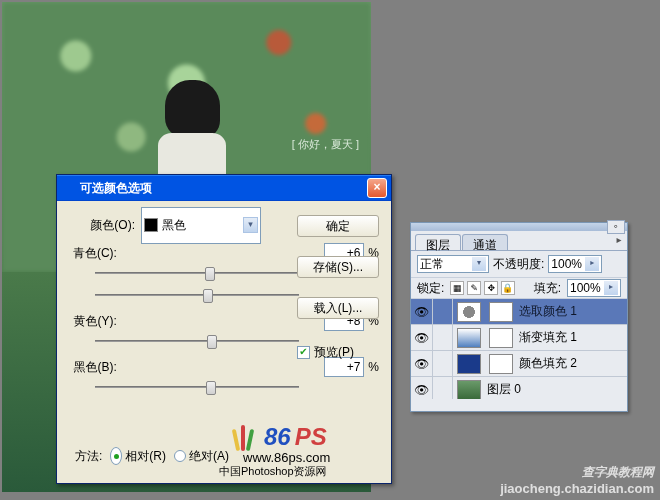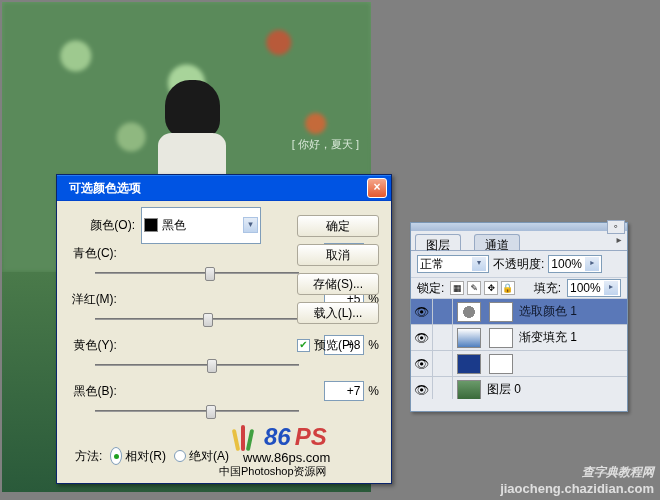--- a/index.html
+++ b/index.html
@@ -7,56 +7,56 @@
 .ps-bg{position:absolute;top:0;left:0;width:660px;height:500px;background:#808080}
 .canvas-area{position:absolute;top:2px;left:2px;width:369px;height:490px;background:#3a6b4a}
 .photo{width:100%;height:100%;background:linear-gradient(180deg,#6a9a6a 0%,#5a8a5a 30%,#4a7a4a 60%,#3a6a3a 100%);position:relative;overflow:hidden}
 .bokeh{position:absolute;width:100%;height:55%;top:0;background:radial-gradient(circle at 20% 20%,#9ec98f 15px,transparent 16px),radial-gradient(circle at 50% 30%,#a8d49a 18px,transparent 19px),radial-gradient(circle at 75% 15%,#b85a3a 12px,transparent 13px),radial-gradient(circle at 85% 45%,#c46a3a 10px,transparent 11px),radial-gradient(circle at 35% 50%,#8fb880 14px,transparent 15px),#5a8a5a;filter:blur(2px)}
 .ground{position:absolute;bottom:0;width:100%;height:45%;background:linear-gradient(180deg,#4a7a4a,#2a5a3a)}
 .figure{position:absolute;top:78px;left:145px;width:90px;height:120px}
 .hair{width:55px;height:58px;background:#1a1a1a;border-radius:45% 45% 30% 35%;margin:0 auto}
 .body-f{width:68px;height:62px;background:#e8e8e0;border-radius:20% 20% 5% 5%;margin:-5px auto 0}
 .caption{position:absolute;top:135px;right:12px;color:#d8e8d8;font-size:11px}
 .dialog{position:absolute;top:174px;left:56px;width:336px;height:310px;background:#ece9d8;border:1px solid #0a246a;box-shadow:2px 2px 4px rgba(0,0,0,.4)}
-.titlebar{height:26px;background:linear-gradient(180deg,#3a95ff 0%,#0054e3 5%,#0054e3 50%,#0054e3 95%,#003cc0 100%);display:flex;align-items:center;padding:0 4px 0 12px;color:#fff}
+.titlebar{height:26px;background:linear-gradient(180deg,#3a95ff 0%,#0054e3 5%,#0054e3 50%,#0054e3 95%,#003cc0 100%);display:flex;align-items:center;padding:0 4px 0 23px;color:#fff}
 .titlebar-text{flex:1;font-weight:bold}
 .close-btn{width:20px;height:20px;background:linear-gradient(180deg,#f5a78b,#e3582f);border:1px solid #fff;border-radius:3px;color:#fff;text-align:center;line-height:17px;font-weight:bold;font-family:Arial}
 .dlg-body{padding:14px 12px;position:relative;height:calc(100% - 26px)}
 .row{display:flex;align-items:center;margin-bottom:6px;height:20px}
 .lbl{width:60px;text-align:right;padding-right:6px}
 .combo{width:120px;height:37px;border:1px solid #7f9db9;background:#fff;display:flex;align-items:center;padding:0 2px}
 .swatch{width:14px;height:14px;background:#000;border:1px solid #888;margin-right:4px}
 .combo-arrow{margin-left:auto;width:15px;height:16px;background:linear-gradient(#e4ecf7,#c0d4ee);border:1px solid #acc4e4;text-align:center;line-height:13px;font-size:9px;color:#4d6185}
 .slider-row{display:flex;align-items:center;margin-top:8px}
 .slider-lbl{width:60px;text-align:right;padding-right:6px}
 .num-input{width:44px;height:20px;border:1px solid #7f9db9;background:#fff;text-align:right;padding:0 3px;line-height:18px;margin-left:6px}
 .pct{margin-left:4px}
 .slider-track{width:204px;height:16px;position:relative;margin:2px 0 6px 26px}
 .track-line{position:absolute;top:7px;width:100%;height:2px;background:#999;border-top:1px solid #777}
 .slider-thumb{position:absolute;top:2px;width:10px;height:14px;background:linear-gradient(#f0f0f0,#d0d0d0);border:1px solid #888;border-radius:2px}
-.btns{position:absolute;top:14px;right:12px;width:82px;display:flex;flex-direction:column;gap:7px}
+.btns{position:absolute;top:14px;right:12px;width:82px;display:flex;flex-direction:column;gap:19px}
 .xp-btn{height:22px;background:linear-gradient(#fff,#ece9d8);border:1px solid #aca899;border-radius:3px;text-align:center;line-height:20px}
 .preview-row{display:flex;align-items:center;margin-top:6px}
 .chk{width:13px;height:13px;border:1px solid #7f9db9;background:#fff;margin-right:4px;text-align:center;line-height:10px;font-size:10px;color:#21a121}
 .method-row{position:absolute;bottom:18px;left:18px;display:flex;align-items:center;gap:8px}
 .radio{width:12px;height:12px;border:1px solid #7f9db9;border-radius:50%;background:#fff;display:inline-flex;align-items:center;justify-content:center;margin-right:3px}
 .radio.sel::after{content:"";width:5px;height:5px;background:#21a121;border-radius:50%}
 .logo-area{position:absolute;bottom:32px;left:175px;display:flex;align-items:center;gap:4px}
 .logo-swoosh{width:28px;height:28px;position:relative}
 .sw{position:absolute;width:4px;height:22px;border-radius:4px;bottom:0}
 .sw1{background:#e8c040;left:2px;transform:rotate(-12deg)}
 .sw2{background:#d04040;left:9px;height:26px}
 .sw3{background:#40a040;left:16px;transform:rotate(12deg)}
 .logo-text{font-size:24px;font-weight:bold;color:#2050c0;font-style:italic}
 .logo-url{position:absolute;bottom:18px;left:186px;font-size:13px}
 .logo-cn{position:absolute;bottom:4px;left:162px;font-size:11px}
 .layers-panel{position:absolute;top:222px;left:410px;width:218px;height:190px;background:#e8ebf0;border:1px solid #7a96b4;box-shadow:2px 2px 3px rgba(0,0,0,.3)}
 .panel-bar{height:8px;background:linear-gradient(#c4d4e8,#a8bcd8)}
 .panel-close{position:absolute;top:-3px;right:2px;width:18px;height:14px;background:#e8ebf0;border:1px solid #98aac4;text-align:center;line-height:11px}
-.tabs{display:flex;height:20px;border-bottom:1px solid #98aac4;padding-left:4px;padding-top:3px;gap:12px}
+.tabs{display:flex;height:20px;border-bottom:1px solid #98aac4;padding-left:4px;padding-top:3px;gap:0}
 .tab{padding:2px 10px 0;background:#d4dce8;border:1px solid #98aac4;border-bottom:none;border-radius:3px 3px 0 0;margin-right:1px}
 .tab.active{background:#e8ebf0}
 .tab-menu{margin-left:auto;width:16px;font-size:10px;text-align:center;color:#555}
 .opts-row{display:flex;align-items:center;padding:4px 6px;gap:4px;height:26px}
 .sel{height:18px;border:1px solid #7f9db9;background:#fff;display:flex;align-items:center;padding:0 2px}
 .sel-arrow{margin-left:auto;width:14px;height:14px;background:linear-gradient(#e4ecf7,#c0d4ee);text-align:center;line-height:12px;font-size:8px;color:#4d6185}
 .lock-row{display:flex;align-items:center;padding:2px 6px;gap:6px;border-top:1px solid #c8d0dc;border-bottom:1px solid #c8d0dc;height:22px;font-size:11px}
 .lock-icons{display:flex;gap:3px}
 .lock-icon{width:14px;height:14px;border:1px solid #aaa;background:#fff;text-align:center;line-height:12px;font-size:9px}
 .layer-list{height:100px;overflow:hidden;background:#d8dfe8}
@@ -111,26 +111,20 @@
         <span class="slider-lbl">青色(C):</span>
         <div class="slider-area"></div>
         <div class="num-input">+6</div>
         <span class="pct">%</span>
       </div>
       <div class="slider-track">
           <div class="track-line"></div>
           <div class="slider-thumb" style="left:54%"></div>
         </div>
 
-      <div class="slider-row">
-        <span class="slider-lbl">洋红(M):</span>
-        <div class="slider-area"></div>
-        <div class="num-input">+5</div>
-        <span class="pct">%</span>
-      </div>
       <div class="slider-track">
           <div class="track-line"></div>
           <div class="slider-thumb" style="left:53%"></div>
         </div>
 
       <div class="slider-row">
         <span class="slider-lbl">黄色(Y):</span>
         <div class="slider-area"></div>
         <div class="num-input">+8</div>
         <span class="pct">%</span>
@@ -146,21 +140,20 @@
         <div class="num-input">+7</div>
         <span class="pct">%</span>
       </div>
       <div class="slider-track">
           <div class="track-line"></div>
           <div class="slider-thumb" style="left:54.5%"></div>
         </div>
 
       <div class="btns">
         <div class="xp-btn">确定</div>
-        <div class="xp-btn">取消</div>
         <div class="xp-btn">存储(S)...</div>
         <div class="xp-btn">载入(L)...</div>
         <div class="preview-row">
           <div class="chk">✔</div>
           <span>预览(P)</span>
         </div>
       </div>
 
       <div class="method-row">
         <span>方法:</span>
@@ -234,20 +227,21 @@
           <div class="link-col"></div>
         <div class="thumb grad"></div>
         <div class="thumb mask"></div>
         <span class="layer-name">渐变填充 1</span>
       </div>
       <div class="layer-item">
         <div class="eye">👁</div>
           <div class="link-col"></div>
         <div class="thumb solid"></div>
         <div class="thumb mask"></div>
+        <span class="layer-name">颜色填充 2</span>
       </div>
       <div class="layer-item">
         <div class="eye">👁</div>
           <div class="link-col"></div>
         <div class="thumb img"></div>
         <span class="layer-name">图层 0</span>
       </div>
     </div>
   </div>
 

